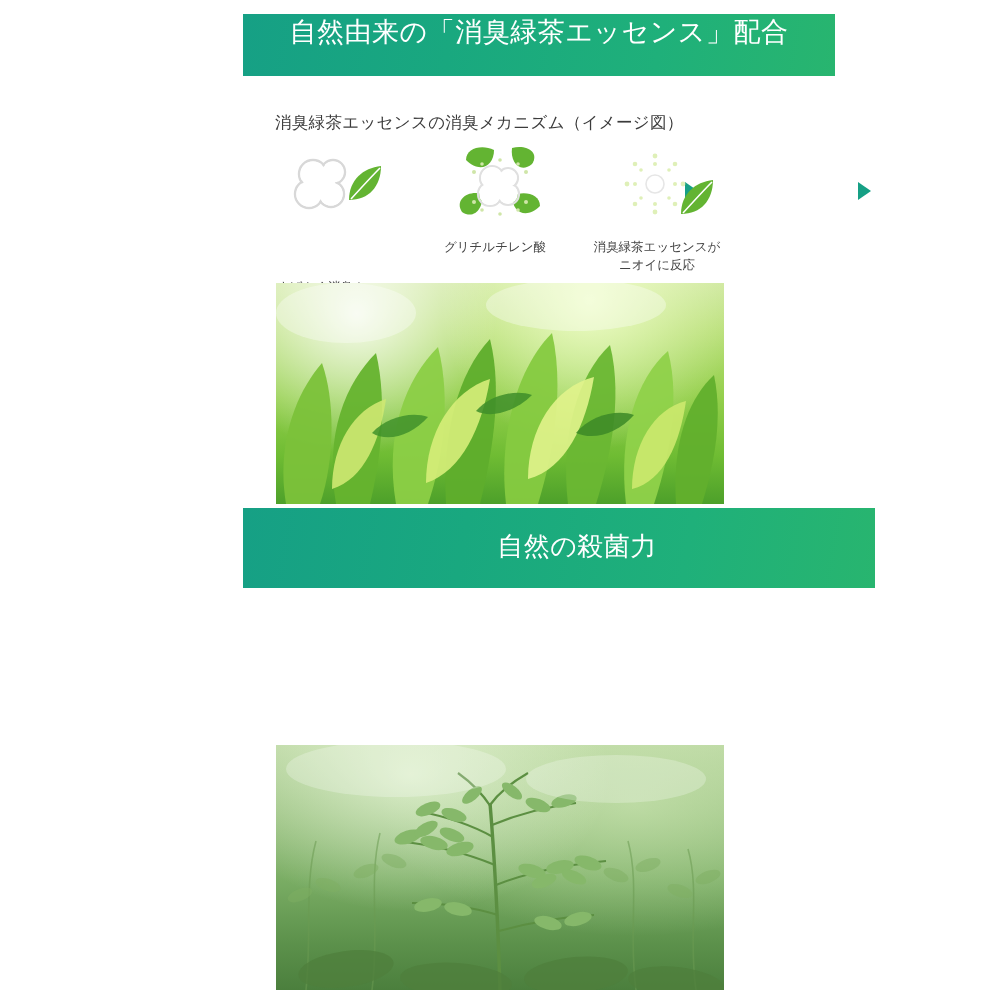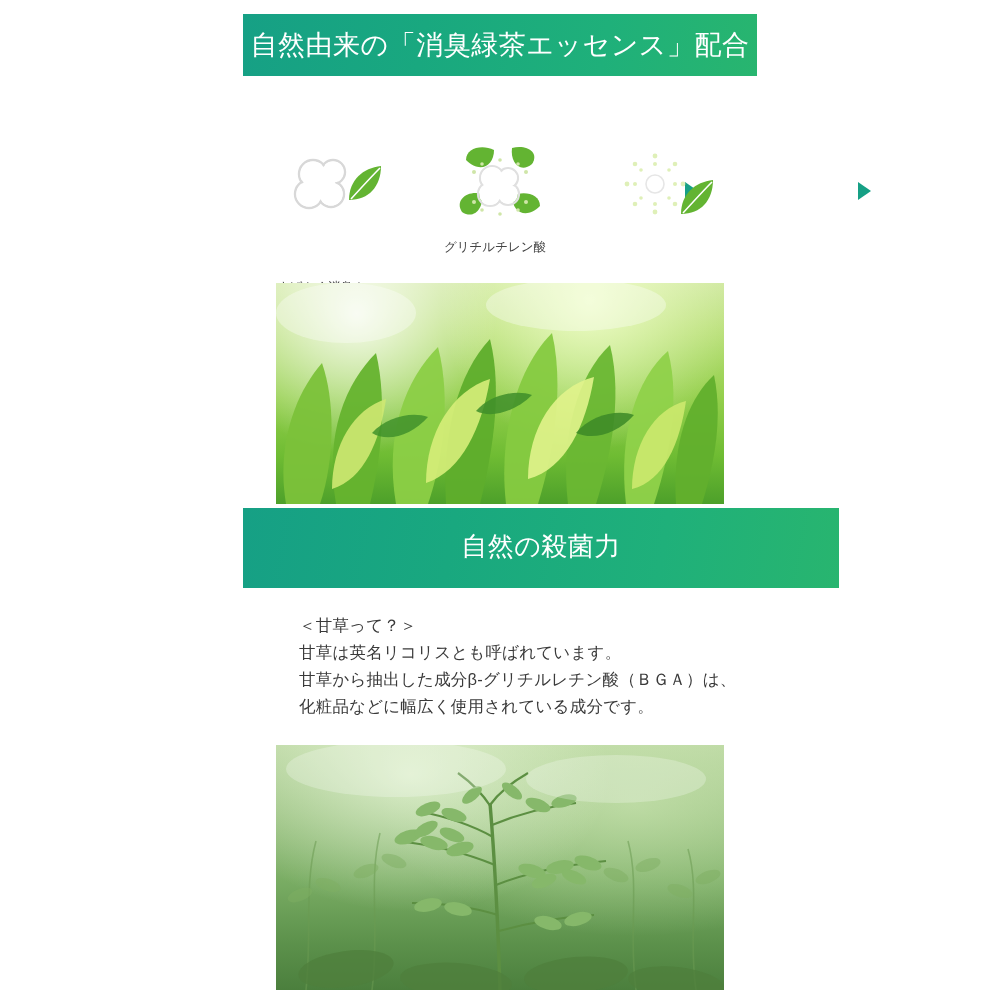--- a/index.html
+++ b/index.html
@@ -19,25 +19,24 @@
     width: 1000px;
     height: 1000px;
     background: #ffffff;
   }
 
   
   .banner-top {
     position: absolute;
     left: 243px;
     top: 14px;
-    width: 514px;
+    width: 592px;
     height: 62px;
     background: linear-gradient(100deg, #16a085 0%, #19a87f 35%, #1fb07a 70%, #28b56f 100%);
     display: flex;
-    align-items: center;
     justify-content: center;
   }
   .banner-top .title {
     color: #ffffff;
     font-size: 27px;
     letter-spacing: 0.5px;
     font-weight: 400;
     white-space: nowrap;
   }
 
@@ -118,20 +117,21 @@
     position: absolute;
     left: 243px;
     top: 508px;
     width: 596px;
     height: 80px;
     background: linear-gradient(100deg, #16a085 0%, #19a87f 35%, #1fb07a 70%, #28b56f 100%);
     display: flex;
     flex-direction: column;
     align-items: center;
     justify-content: center;
+    padding-left: 36px;
   }
   .banner-second .h1 {
     color: #ffffff;
     font-size: 26px;
     letter-spacing: 0.5px;
     margin-bottom: 4px;
     white-space: nowrap;
   }
   .banner-second .h2 {
     color: #ffffff;
@@ -173,20 +173,21 @@
 </style>
 </head>
 <body>
 
 <div class="page">
 
   <div class="banner-top">
     <div class="title">自然由来の「消臭緑茶エッセンス」配合</div>
   </div>
 
+  <div class="mech-heading">消臭緑茶エッセンスの消臭メカニズム（イメージ図）</div>
 
   <div class="mech-row">
 
     <div class="mech-step s1">
       <svg width="125" height="92" viewBox="0 0 125 92">
         <g fill="none" stroke="#d8d8d8" stroke-width="2.4">
           <circle cx="38" cy="32" r="14"></circle>
           <circle cx="58" cy="30" r="12"></circle>
           <circle cx="34" cy="52" r="14"></circle>
           <circle cx="56" cy="52" r="13"></circle>
@@ -266,20 +267,24 @@
         </g>
         <circle cx="50" cy="42" r="9" fill="#ffffff" stroke="#e6e6e6" stroke-width="1.6"></circle>
         <path d="M76 72 C76 52 90 40 108 38 C108 58 96 72 76 72 Z" fill="#63b432"></path>
         <path d="M78 71 C88 60 99 48 107 40" stroke="#ffffff" stroke-width="1.6" fill="none"></path>
       </svg>
     </div>
   </div>
 
   <div class="mech-caption c1">すばやく消臭！</div>
   <div class="mech-caption c2">グリチルチレン酸</div>
+  <div class="mech-caption c3">
+    <div>消臭緑茶エッセンスが</div>
+    <div>ニオイに反応</div>
+  </div>
 
   <div class="photo-tea">
     <div class="sky"></div>
     <svg width="448" height="221" viewBox="0 0 448 221" style="position:absolute;left:0;top:0">
       <g opacity="0.95">
         <path d="M10 221 C0 160 20 110 46 80 C60 120 58 180 44 221 Z" fill="#7cc23a"></path>
         <path d="M60 221 C48 150 70 100 100 70 C112 120 104 180 94 221 Z" fill="#66b42f"></path>
         <path d="M120 221 C108 150 130 96 162 64 C176 118 166 180 152 221 Z" fill="#8ccf46"></path>
         <path d="M170 221 C166 150 182 90 214 56 C228 112 214 180 204 221 Z" fill="#5fae2c"></path>
         <path d="M230 221 C222 150 242 84 276 50 C290 110 274 182 262 221 Z" fill="#86cb41"></path>
@@ -302,26 +307,20 @@
         <ellipse cx="70" cy="30" rx="70" ry="30"></ellipse>
         <ellipse cx="300" cy="22" rx="90" ry="26"></ellipse>
       </g>
     </svg>
   </div>
 
   <div class="banner-second">
     <div class="h1">自然の殺菌力</div>
   </div>
 
-  <div class="bodytext">
-    <div class="line">＜甘草って？＞</div>
-    <div class="line">甘草は英名リコリスとも呼ばれています。</div>
-    <div class="line">甘草から抽出した成分β-グリチルレチン酸（ＢＧＡ）は、</div>
-    <div class="line">化粧品などに幅広く使用されている成分です。</div>
-  </div>
 
   <div class="photo-licorice">
     <div class="bg"></div>
     <svg width="448" height="245" viewBox="0 0 448 245" style="position:absolute;left:0;top:0">
       <g stroke="#6b9b52" stroke-width="1.6" opacity="0.55" fill="none">
         <path d="M30 245 C36 190 28 140 40 96"></path>
         <path d="M96 245 C104 186 92 136 104 88"></path>
         <path d="M360 245 C352 190 364 140 352 96"></path>
         <path d="M420 245 C412 192 424 146 412 104"></path>
       </g>

